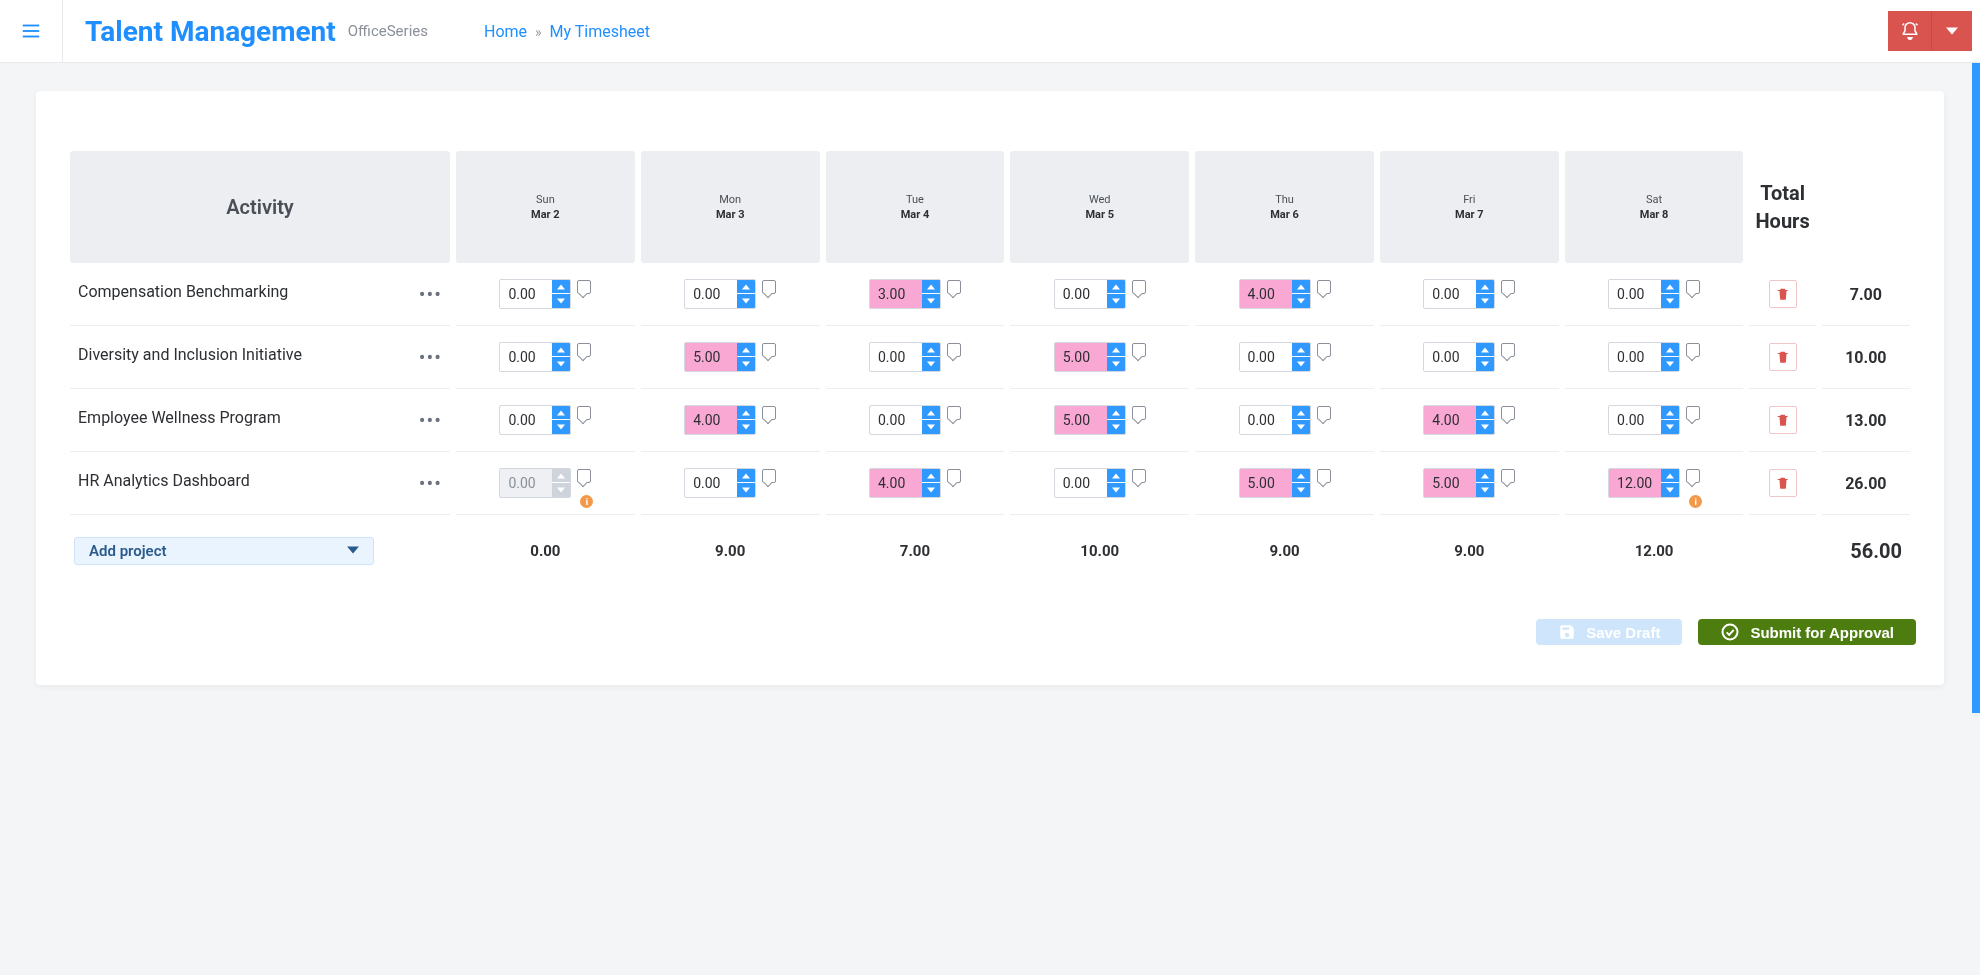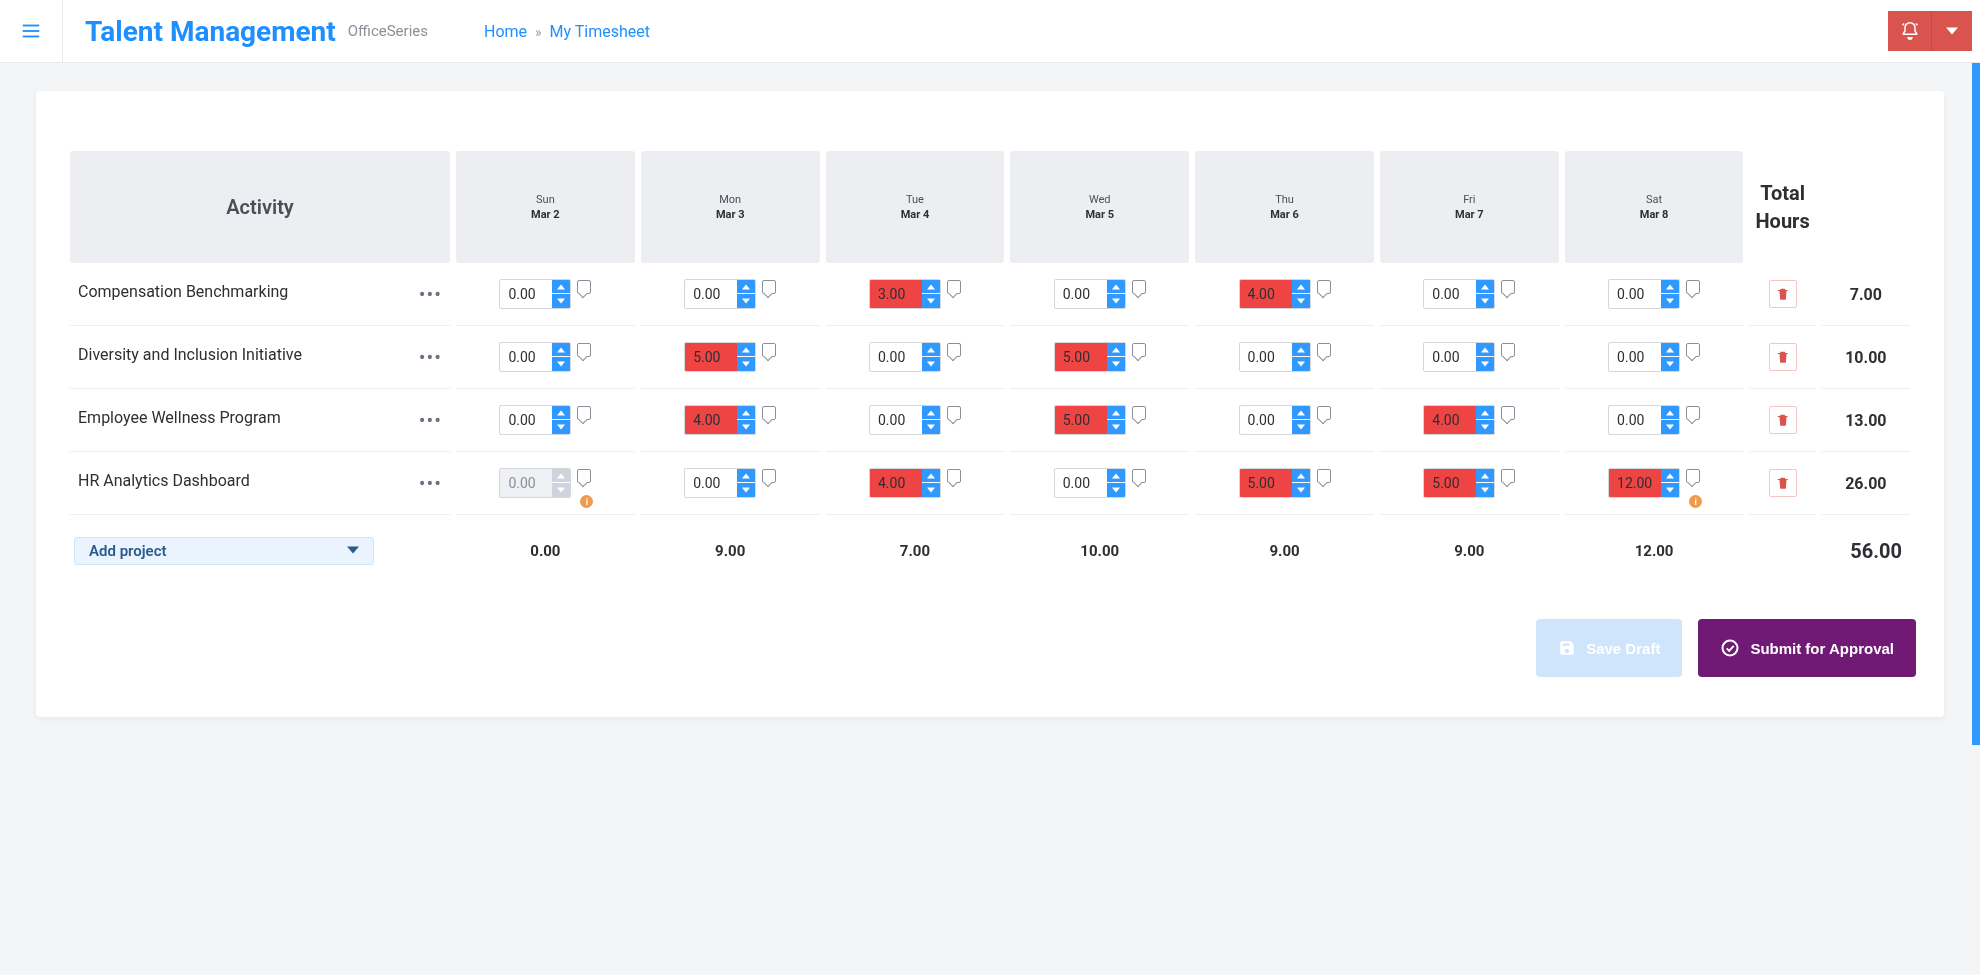--- a/index.html
+++ b/index.html
@@ -128,21 +128,21 @@
     position: relative;
   }
   .spinner {
     display: flex;
     border: 1px solid #d3d7de;
     border-radius: 2px;
     background: #fff;
     height: 30px;
     overflow: hidden;
   }
-  .spinner.filled { background: #ef4444; }
+  .spinner.filled { background: #f9a8d4; }
   .spinner.locked { background: #eef0f3; }
   .spinner .val {
     width: 52px;
     padding: 0 8px;
     font-size: 14px;
     color: #2d2f33;
     display: flex; align-items: center;
   }
   .spinner.locked .val { color: #8a8f99; }
   .spin-btns { display: flex; flex-direction: column; }
@@ -233,38 +233,38 @@
   }
 
   
   .actions {
     display: flex;
     justify-content: flex-end;
     gap: 16px;
     margin-top: 38px;
   }
   .btn {
-    height: 58px;
+    height: 26px;
     border-radius: 4px;
     display: inline-flex;
     align-items: center;
     gap: 10px;
     padding: 4px 22px;
     font-weight: 600;
     font-size: 15px;
     cursor: pointer;
     border: none;
   }
   .btn.save {
     background: #cfe5fb;
     color: #fff;
   }
   .btn.save svg { width: 18px; height: 18px; fill: #fff; }
   .btn.submit {
-    background: #701a75;
+    background: #4d7c0f;
     color: #fff;
   }
   .btn.submit svg { width: 20px; height: 20px; stroke: #fff; fill: none; stroke-width: 2.4; }
 
   .right-edge {
     position: absolute;
     right: 0; top: 0; bottom: 0;
     width: 8px;
     background: #2f99ff;
   }

